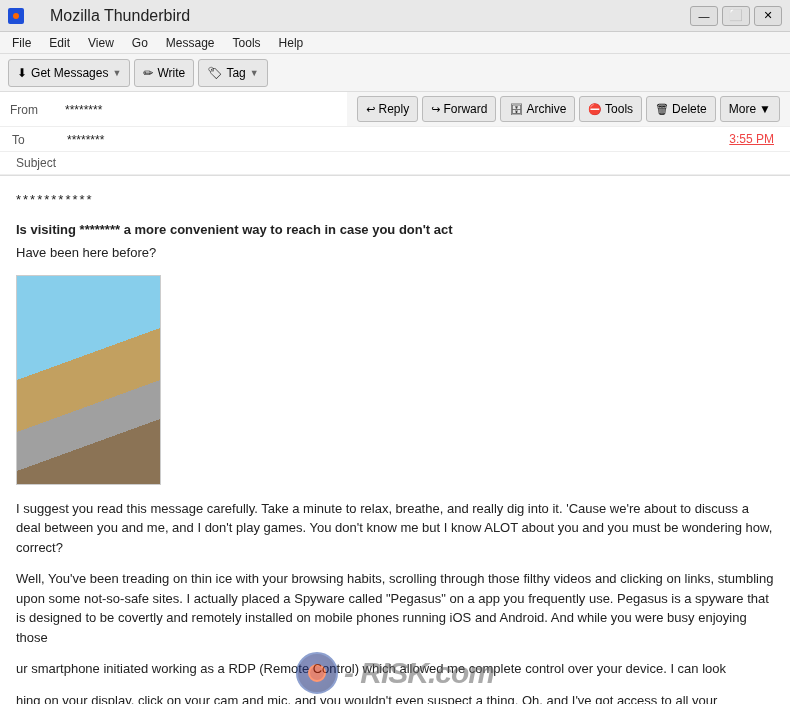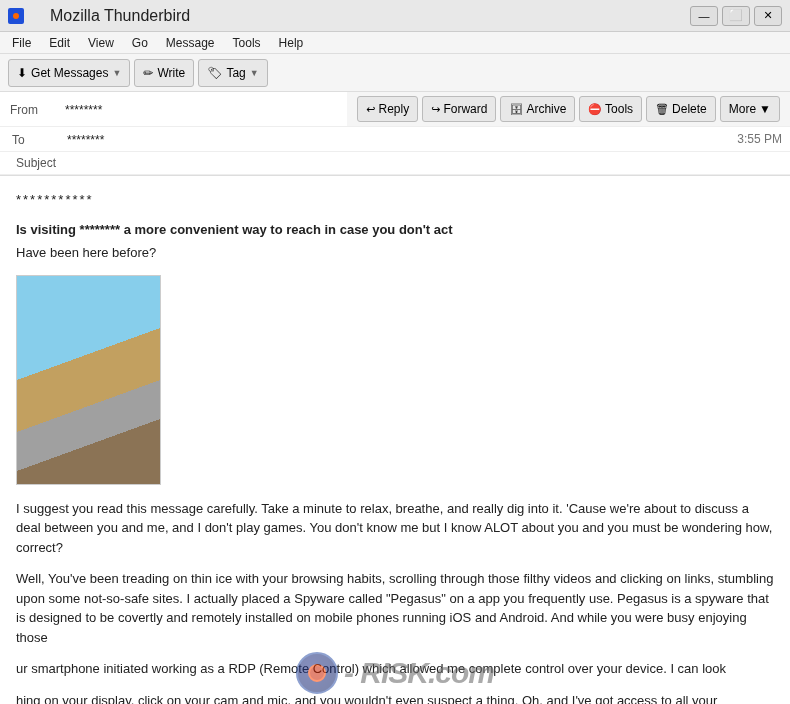--- a/index.html
+++ b/index.html
@@ -304,21 +304,21 @@
           <span class="arrow">▼</span>
         </button>
       </div>
     </div>
 
     <div style="display:flex; align-items:center; border-bottom:1px solid #eee;">
       <div class="email-meta" style="flex:1; border-bottom:none;padding-left:12px;">
         <span class="email-meta-label">To</span>
         <span class="email-meta-value">********</span>
       </div>
-      <div style="padding-right:8px; font-size:12px; color:#737373;">3:55 PM</div>
+      <div style="padding-right:16px; font-size:12px; color:#ef4444;text-decoration:underline;">3:55 PM</div>
     </div>
 
     <div class="subject-row">
       <span class="subject-label">Subject</span>
     </div>
   </div>
 
   <div class="content-area">
     <div class="email-body-wrapper" style="position:relative; flex:1;">
       <div class="email-body">

